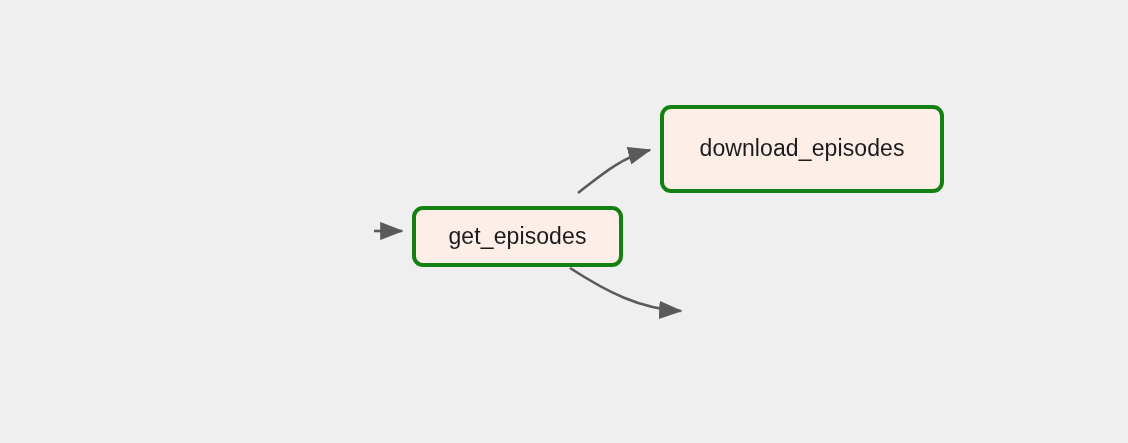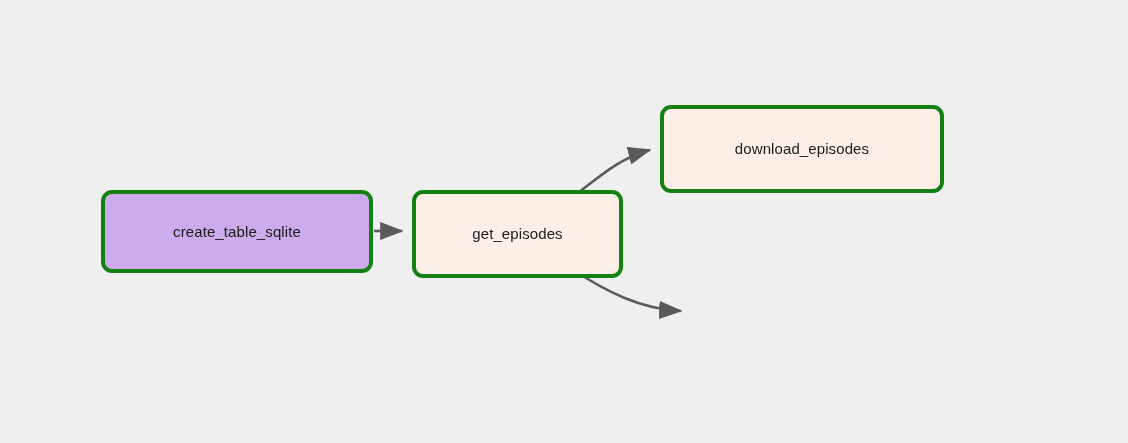--- a/index.html
+++ b/index.html
@@ -32,37 +32,37 @@
     box-sizing: border-box;
     display: flex;
     align-items: center;
     justify-content: center;
     border-style: solid;
     border-width: 4px;
     border-radius: 11px;
     border-color: #128012;
     background: #fdeee8;
     color: #1b1b1b;
-    font-size: 15px;
+    font-size: 23px;
     font-family: "Liberation Sans", sans-serif;
     font-weight: 400;
     letter-spacing: 0.1px;
     white-space: nowrap;
     user-select: none;
   }
   .task-node.state-running {
     background: #cbabeb;
   }
   .node-label {
     display: block;
     line-height: 1;
     padding-bottom: 1px;
   }
   .node-create-table-sqlite { left: 101px; top: 190px; width: 272px; height: 83px; }
-  .node-get-episodes       { left: 412px; top: 190px; width: 211px; height: 88px; }
+  .node-get-episodes       { left: 412px; top: 206px; width: 211px; height: 61px; }
   .node-download-episodes  { left: 660px; top: 105px; width: 284px; height: 88px; }
   .node-load-episodes      { left: 691px; top: 267px; width: 222px; height: 86px; }
 </style>
 </head>
 <body>
 
 <div id="graph-canvas">
 
   <svg id="edge-layer" viewBox="0 0 1128 443" width="1128" height="443" xmlns="http://www.w3.org/2000/svg">
     <defs>
@@ -71,23 +71,20 @@
       </marker>
     </defs>
 
     <path d="M 374 231 L 402 231" fill="none" stroke="#5a5a5a" stroke-width="2.6" marker-end="url(#arrowhead)"></path>
 
     <path d="M 578 193 C 600 176, 620 158, 650 150" fill="none" stroke="#5a5a5a" stroke-width="2.6" marker-end="url(#arrowhead)"></path>
 
     <path d="M 570 268 C 607 292, 640 309, 681 311" fill="none" stroke="#5a5a5a" stroke-width="2.6" marker-end="url(#arrowhead)"></path>
   </svg>
 
-  <div class="task-node state-running node-create-table-sqlite">
-    <span class="node-label">create_table_sqlite</span>
-  </div>
 
   <div class="task-node node-get-episodes">
     <span class="node-label">get_episodes</span>
   </div>
 
   <div class="task-node node-download-episodes">
     <span class="node-label">download_episodes</span>
   </div>
 
 

